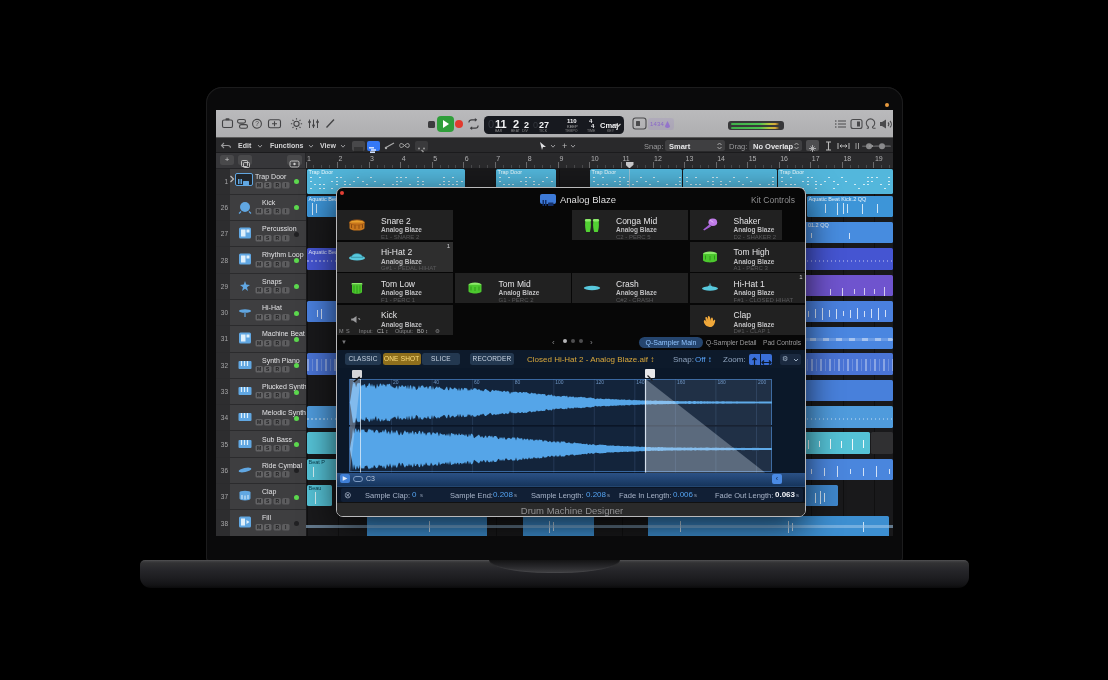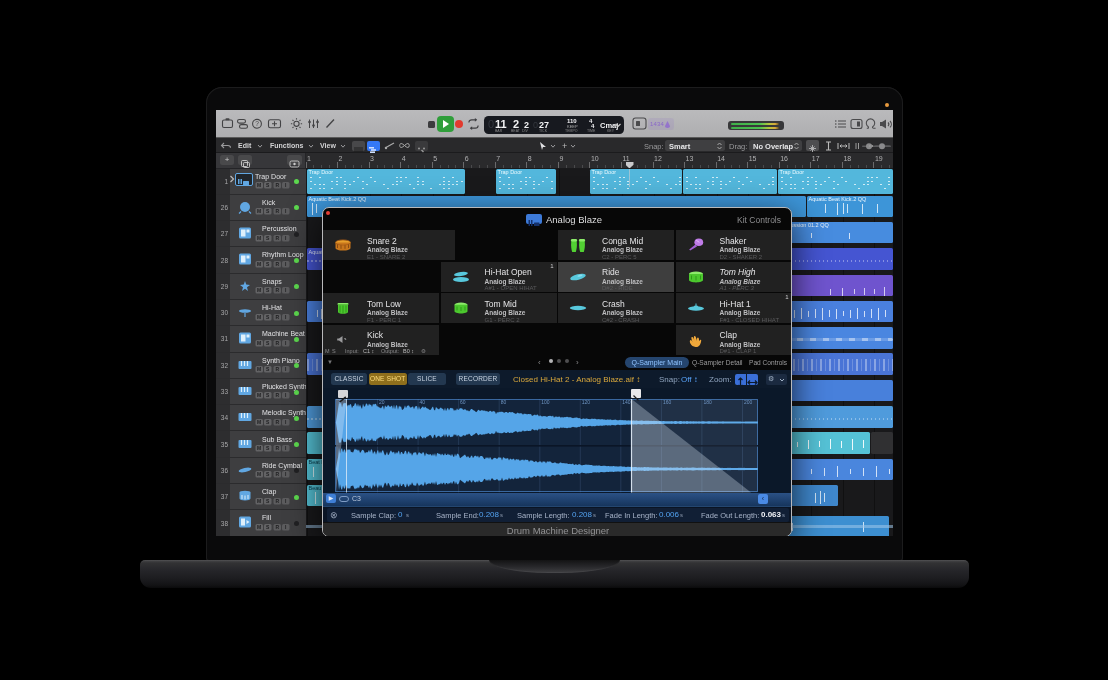--- a/index.html
+++ b/index.html
@@ -913,32 +913,32 @@
         </div>
 <div class="abs" style="left:342.0px;top:347.4px;width:241.0px;height:21.6px;background:#3d8fd1;border-radius:1.5px;overflow:hidden;">
           <i class="abs" style="left:32px;top:5.5px;width:1.2px;height:11px;background:rgba(255,255,255,.75);"></i>
           <i class="abs" style="left:140px;top:5.0px;width:1.2px;height:12px;background:rgba(255,255,255,.75);"></i>
           <i class="abs" style="left:144px;top:7.0px;width:1.2px;height:8px;background:rgba(255,255,255,.75);"></i>
           <i class="abs" style="left:215px;top:6.0px;width:1.2px;height:10px;background:rgba(255,255,255,.75);"></i>
         </div>
 <i class="abs" style="left:323.2px;top:0;width:1.2px;height:18.5px;background:rgba(205,205,208,.6);"></i>
 <i class="abs" style="left:0;top:356.9px;width:100%;height:2.5px;background:rgba(160,200,235,.55);"></i>
 </div>
-<div class="abs" style="left:106px;top:76.5px;width:470px;height:330px;background:#070707;border:1px solid #b9b9bb;border-radius:7px;box-shadow:0 10px 34px rgba(0,0,0,.75);overflow:hidden;margin-top:20px;">
+<div class="abs" style="left:120px;top:76.5px;width:470px;height:330px;background:#070707;border:1px solid #b9b9bb;border-radius:7px;box-shadow:0 10px 34px rgba(0,0,0,.75);overflow:hidden;">
 <div class="abs" style="left:2.5px;top:3px;width:4px;height:4px;border-radius:50%;background:#e33f34;"></div>
 <div class="abs" style="left:203px;top:6px;width:16px;height:10px;background:#3d7ad8;border-radius:2px;"><svg width="16" height="10" viewBox="0 0 16 10">
             <g fill="#14306a">
               <rect x="2.5" y="2" width="1.5" height="6"></rect>
               <rect x="5" y="2" width="1.5" height="6"></rect>
               <rect x="8" y="4.5" width="5.5" height="3.5" rx="0.5"></rect>
             </g>
           </svg></div>
 <span class="abs" style="left:223px;top:6.5px;font-size:9.5px;color:#dededf;">Analog Blaze</span>
 <span class="abs" style="right:10px;top:7px;font-size:8.5px;color:#8e8e90;">Kit Controls</span>
-<div class="abs" style="left:0.0px;top:22.5px;width:132px;height:30.0px;background:#212121;text-align:center;">
+<div class="abs" style="left:0.0px;top:22.5px;width:116.0px;height:30.0px;background:#212121;text-align:center;">
 <svg class="abs" style="left:11px;top:8px" width="18" height="14" viewBox="0 0 18 14">
             <ellipse cx="9" cy="4.5" rx="7.5" ry="2.6" fill="#e8a02c"></ellipse>
             <path d="M1.5 4.5v5.5c0 1.4 3.4 2.6 7.5 2.6s7.5-1.2 7.5-2.6V4.5" fill="#c8761c"></path>
             <path d="M3.5 6v4M7 6.8v4M11 6.8v4M14.5 6v4" stroke="#8a4a10" stroke-width="1"></path>
             <ellipse cx="9" cy="4.5" rx="7.5" ry="2.6" fill="none" stroke="#a85a14" stroke-width="0.8"></ellipse>
           </svg>
 <span class="abs" style="left:44px;top:5.5px;font-size:8.5px;color:#e4e4e6;">Snare 2</span>
 <span class="abs" style="left:44px;top:16px;font-size:6.5px;font-weight:bold;color:#bdbdbf;">Analog Blaze</span>
 <span class="abs" style="left:44px;top:23.5px;font-size:6px;color:#59595b;">E1 - SNARE 2</span>
 </div>
@@ -946,50 +946,41 @@
 <svg class="abs" style="left:11px;top:8px" width="18" height="14" viewBox="0 0 18 14">
             <path d="M2.2 1.5h5.6v3c.4 3-.2 7-1 9.5h-3.6c-.8-2.5-1.4-6.5-1-9.5z" fill="#52d133"></path>
             <path d="M10.2 1.5h5.6v3c.4 3-.2 7-1 9.5h-3.6c-.8-2.5-1.4-6.5-1-9.5z" fill="#52d133"></path>
             <rect x="2" y="1" width="6" height="2.4" rx="1.2" fill="#8cea6a"></rect>
             <rect x="10" y="1" width="6" height="2.4" rx="1.2" fill="#8cea6a"></rect>
           </svg>
 <span class="abs" style="left:44px;top:5.5px;font-size:8.5px;color:#e4e4e6;">Conga Mid</span>
 <span class="abs" style="left:44px;top:16px;font-size:6.5px;font-weight:bold;color:#bdbdbf;">Analog Blaze</span>
 <span class="abs" style="left:44px;top:23.5px;font-size:6px;color:#59595b;">C2 - PERC 5</span>
 </div>
-<div class="abs" style="left:352.5px;top:22.5px;width:116.0px;height:30.0px;background:#212121;">
+<div class="abs" style="left:352.5px;top:22.5px;width:92px;height:30.0px;background:#212121;">
 <svg class="abs" style="left:11px;top:8px" width="18" height="14" viewBox="0 0 18 14">
             <ellipse cx="11.8" cy="4.2" rx="4.4" ry="3.8" fill="#c07ce8"></ellipse>
             <path d="M3.2 12.6l-1-1.2 6.2-5 1.6 2z" fill="#a35fd6"></path>
             <path d="M9.2 2.2l3.2 2.2" stroke="#e3c2f5" stroke-width="0.9" fill="none"></path>
           </svg>
 <span class="abs" style="left:44px;top:5.5px;font-size:8.5px;color:#e4e4e6;">Shaker</span>
 <span class="abs" style="left:44px;top:16px;font-size:6.5px;font-weight:bold;color:#bdbdbf;">Analog Blaze</span>
 <span class="abs" style="left:44px;top:23.5px;font-size:6px;color:#59595b;">D2 - SHAKER 2</span>
 </div>
-<div class="abs" style="left:117.5px;top:54.0px;width:116.0px;height:30.0px;background:#212121;">
+<div class="abs" style="left:0.0px;top:54.0px;width:116.0px;height:30.0px;background:#2e2e2e;">
 <svg class="abs" style="left:11px;top:8px" width="18" height="14" viewBox="0 0 18 14">
-            <ellipse cx="9" cy="4" rx="7" ry="2" fill="#58c8dc" transform="rotate(-8 9 4)"></ellipse>
-            <ellipse cx="9" cy="9.5" rx="8" ry="2.4" fill="#58c8dc"></ellipse>
-          </svg>
-<span class="abs" style="left:44px;top:5.5px;font-size:8.5px;color:#e4e4e6;">Hi-Hat Open</span>
+            <ellipse cx="9" cy="8" rx="8" ry="2.4" fill="#58c8dc"></ellipse>
+            <path d="M9 3.5c3.2 0 5.5 1.8 6 3.8H3c.5-2 2.8-3.8 6-3.8z" fill="#58c8dc" stroke="#2a7a8c" stroke-width="0.6"></path>
+          </svg>
+<span class="abs" style="left:44px;top:5.5px;font-size:8.5px;color:#e4e4e6;">Hi-Hat 2</span>
 <span class="abs" style="left:44px;top:16px;font-size:6.5px;font-weight:bold;color:#bdbdbf;">Analog Blaze</span>
-<span class="abs" style="left:44px;top:23.5px;font-size:6px;color:#59595b;">A#1 - OPEN HIHAT</span>
+<span class="abs" style="left:44px;top:23.5px;font-size:6px;color:#59595b;">G#1 - PEDAL HIHAT</span>
 <span class="abs" style="right:3px;top:1px;font-size:6px;color:#cfcfd1;">1</span>
 </div>
-<div class="abs" style="left:235.0px;top:54.0px;width:116.0px;height:30.0px;background:#3e3e3e;">
-<svg class="abs" style="left:11px;top:8px" width="18" height="14" viewBox="0 0 18 14">
-            <ellipse cx="9" cy="7" rx="8" ry="2.8" fill="#58c8dc" transform="rotate(-14 9 7)"></ellipse>
-            <ellipse cx="11" cy="5.6" rx="2.6" ry="1" fill="#8adef0" transform="rotate(-14 11 5.6)"></ellipse>
-          </svg>
-<span class="abs" style="left:44px;top:5.5px;font-size:8.5px;color:#e4e4e6;">Ride</span>
-<span class="abs" style="left:44px;top:16px;font-size:6.5px;font-weight:bold;color:#bdbdbf;">Analog Blaze</span>
-<span class="abs" style="left:44px;top:23.5px;font-size:6px;color:#59595b;">D#2 - RIDE</span>
-</div>
-<div class="abs" style="left:352.5px;top:54.0px;width:116.0px;height:30.0px;background:#212121;font-style:italic;">
+<div class="abs" style="left:352.5px;top:54.0px;width:116.0px;height:30.0px;background:#212121;">
 <svg class="abs" style="left:11px;top:8px" width="18" height="14" viewBox="0 0 18 14">
             <ellipse cx="9" cy="4" rx="7" ry="2.4" fill="#8cea6a"></ellipse>
             <path d="M2 4v6c0 1.3 3.1 2.4 7 2.4s7-1.1 7-2.4V4" fill="#4cc82e"></path>
             <path d="M4.5 5.5v4M9 6v4.5M13.5 5.5v4" stroke="#2f9a18" stroke-width="1"></path>
           </svg>
 <span class="abs" style="left:44px;top:5.5px;font-size:8.5px;color:#e4e4e6;">Tom High</span>
 <span class="abs" style="left:44px;top:16px;font-size:6.5px;font-weight:bold;color:#bdbdbf;">Analog Blaze</span>
 <span class="abs" style="left:44px;top:23.5px;font-size:6px;color:#59595b;">A1 - PERC 3</span>
 </div>
 <div class="abs" style="left:0.0px;top:85.5px;width:116.0px;height:30.0px;background:#212121;">

